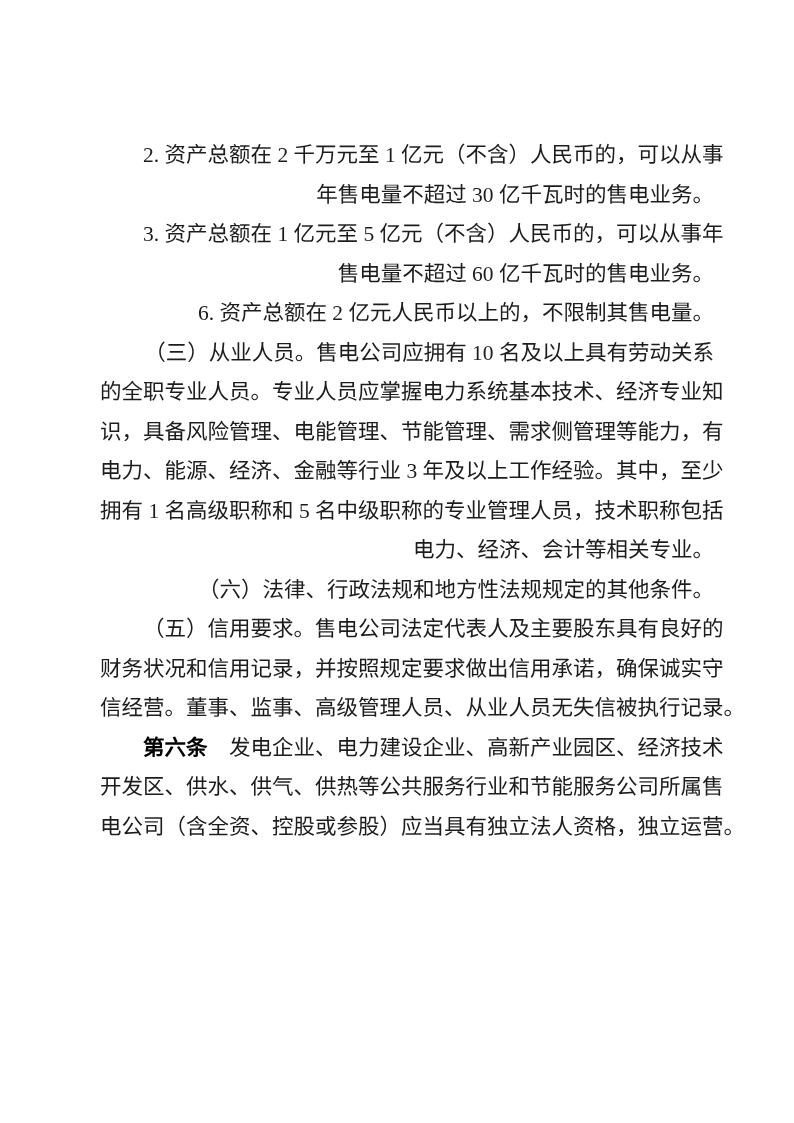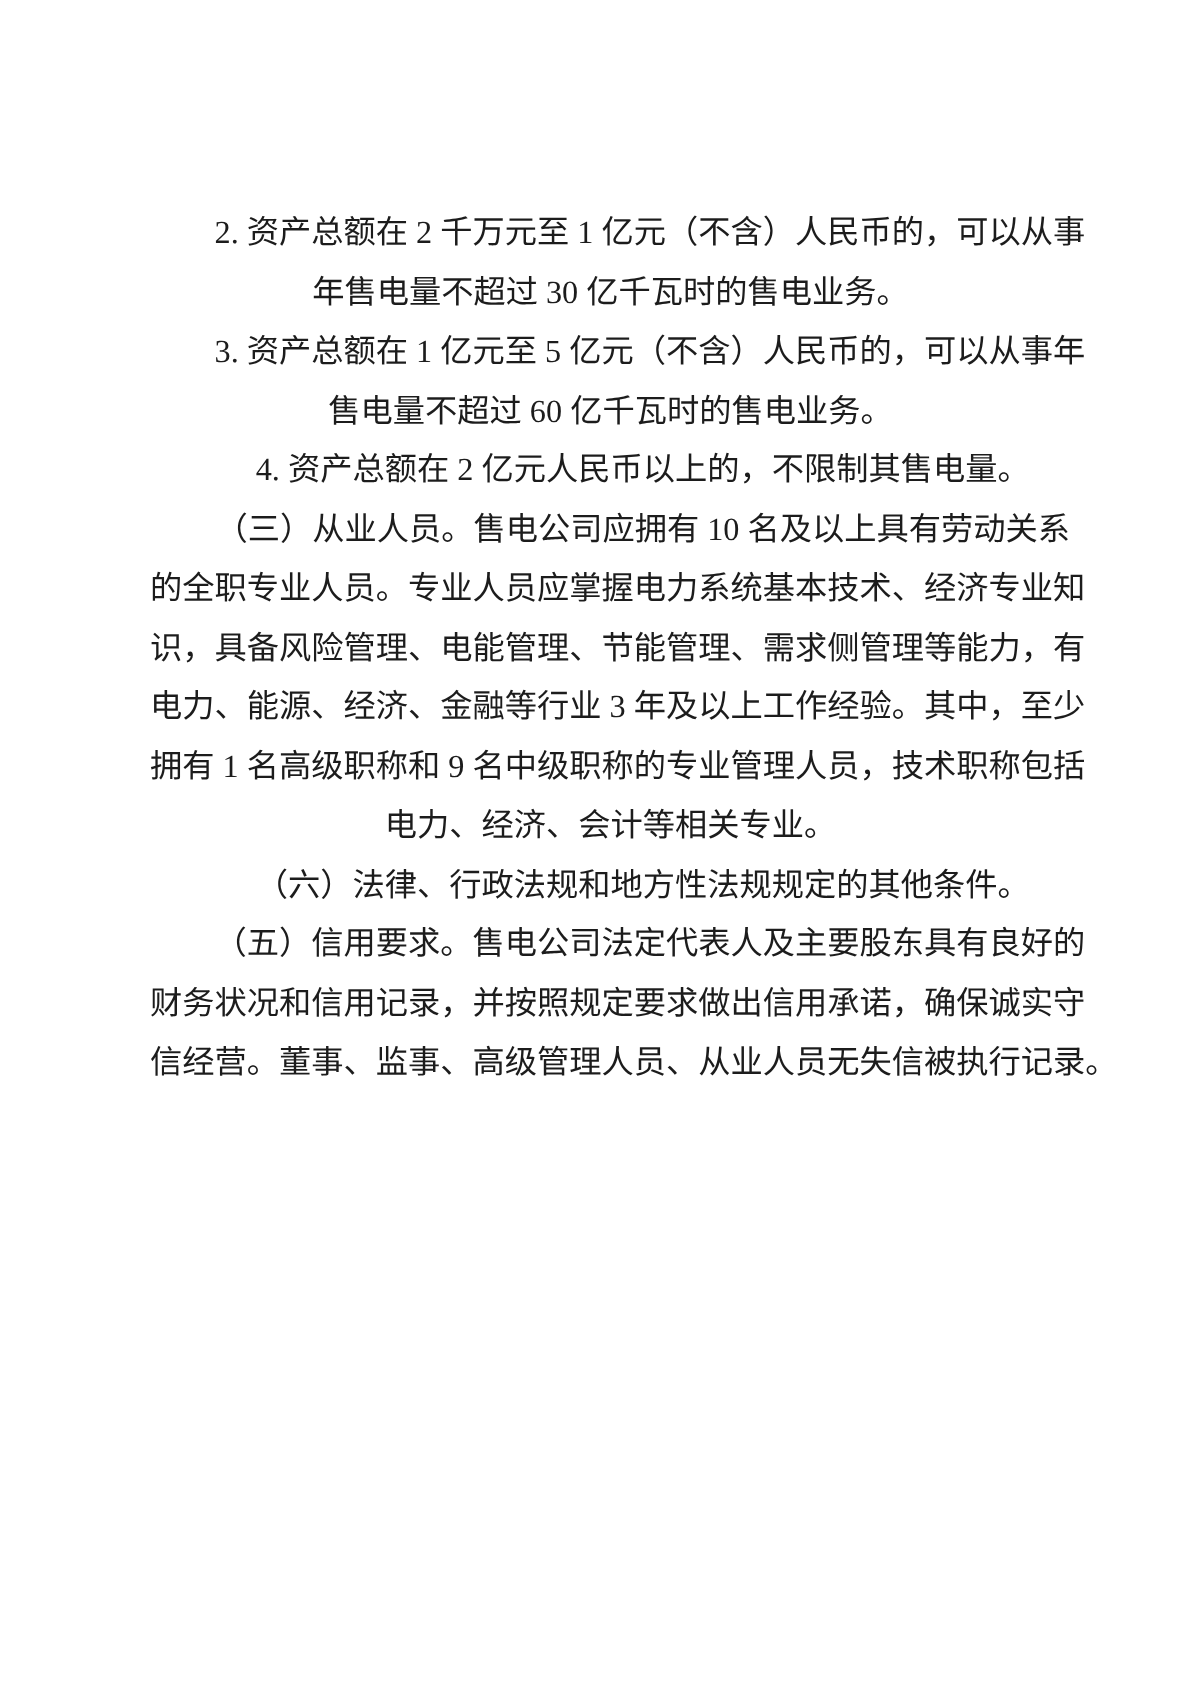--- a/index.html
+++ b/index.html
@@ -16,21 +16,21 @@
     font-family: "Liberation Serif", "DejaVu Serif", serif;
   }
   .content {
     position: absolute;
     left: 100px;
     top: 136px;
     width: 614px;
     color: #1c1c1c;
     font-size: 21.5px;
     line-height: 39.5px;
-    text-align: center;
+    text-align: right;
   }
   .para {
     margin: 0;
     padding: 0;
     
     white-space: pre;
     text-indent: 43px; 
   }
   .lead {
     font-weight: 700;
@@ -42,31 +42,34 @@
 
 <div class="page">
   <div class="content">
 
     <p class="para">2. 资产总额在 2 千万元至 1 亿元（不含）人民币的，可以从事
 年售电量不超过 30 亿千瓦时的售电业务。</p>
 
     <p class="para">3. 资产总额在 1 亿元至 5 亿元（不含）人民币的，可以从事年
 售电量不超过 60 亿千瓦时的售电业务。</p>
 
-    <p class="para">4. 资产总额在 2 亿元人民币以上的，不限制其售电量。</p>
+    <p class="para">6. 资产总额在 2 亿元人民币以上的，不限制其售电量。</p>
 
     <p class="para">（三）从业人员。售电公司应拥有 10 名及以上具有劳动关系
 的全职专业人员。专业人员应掌握电力系统基本技术、经济专业知
 识，具备风险管理、电能管理、节能管理、需求侧管理等能力，有
 电力、能源、经济、金融等行业 3 年及以上工作经验。其中，至少
-拥有 1 名高级职称和 9 名中级职称的专业管理人员，技术职称包括
+拥有 1 名高级职称和 5 名中级职称的专业管理人员，技术职称包括
 电力、经济、会计等相关专业。</p>
 
 
     <p class="para">（六）法律、行政法规和地方性法规规定的其他条件。</p>
 
     <p class="para">（五）信用要求。售电公司法定代表人及主要股东具有良好的
 财务状况和信用记录，并按照规定要求做出信用承诺，确保诚实守
 信经营。董事、监事、高级管理人员、从业人员无失信被执行记录。</p>
 
+    <p class="para"><span class="lead">第六条</span><span>　发电企业、电力建设企业、高新产业园区、经济技术
+开发区、供水、供气、供热等公共服务行业和节能服务公司所属售
+电公司（含全资、控股或参股）应当具有独立法人资格，独立运营。</span></p>
 
   </div>
 </div>
 
 </body></html>

